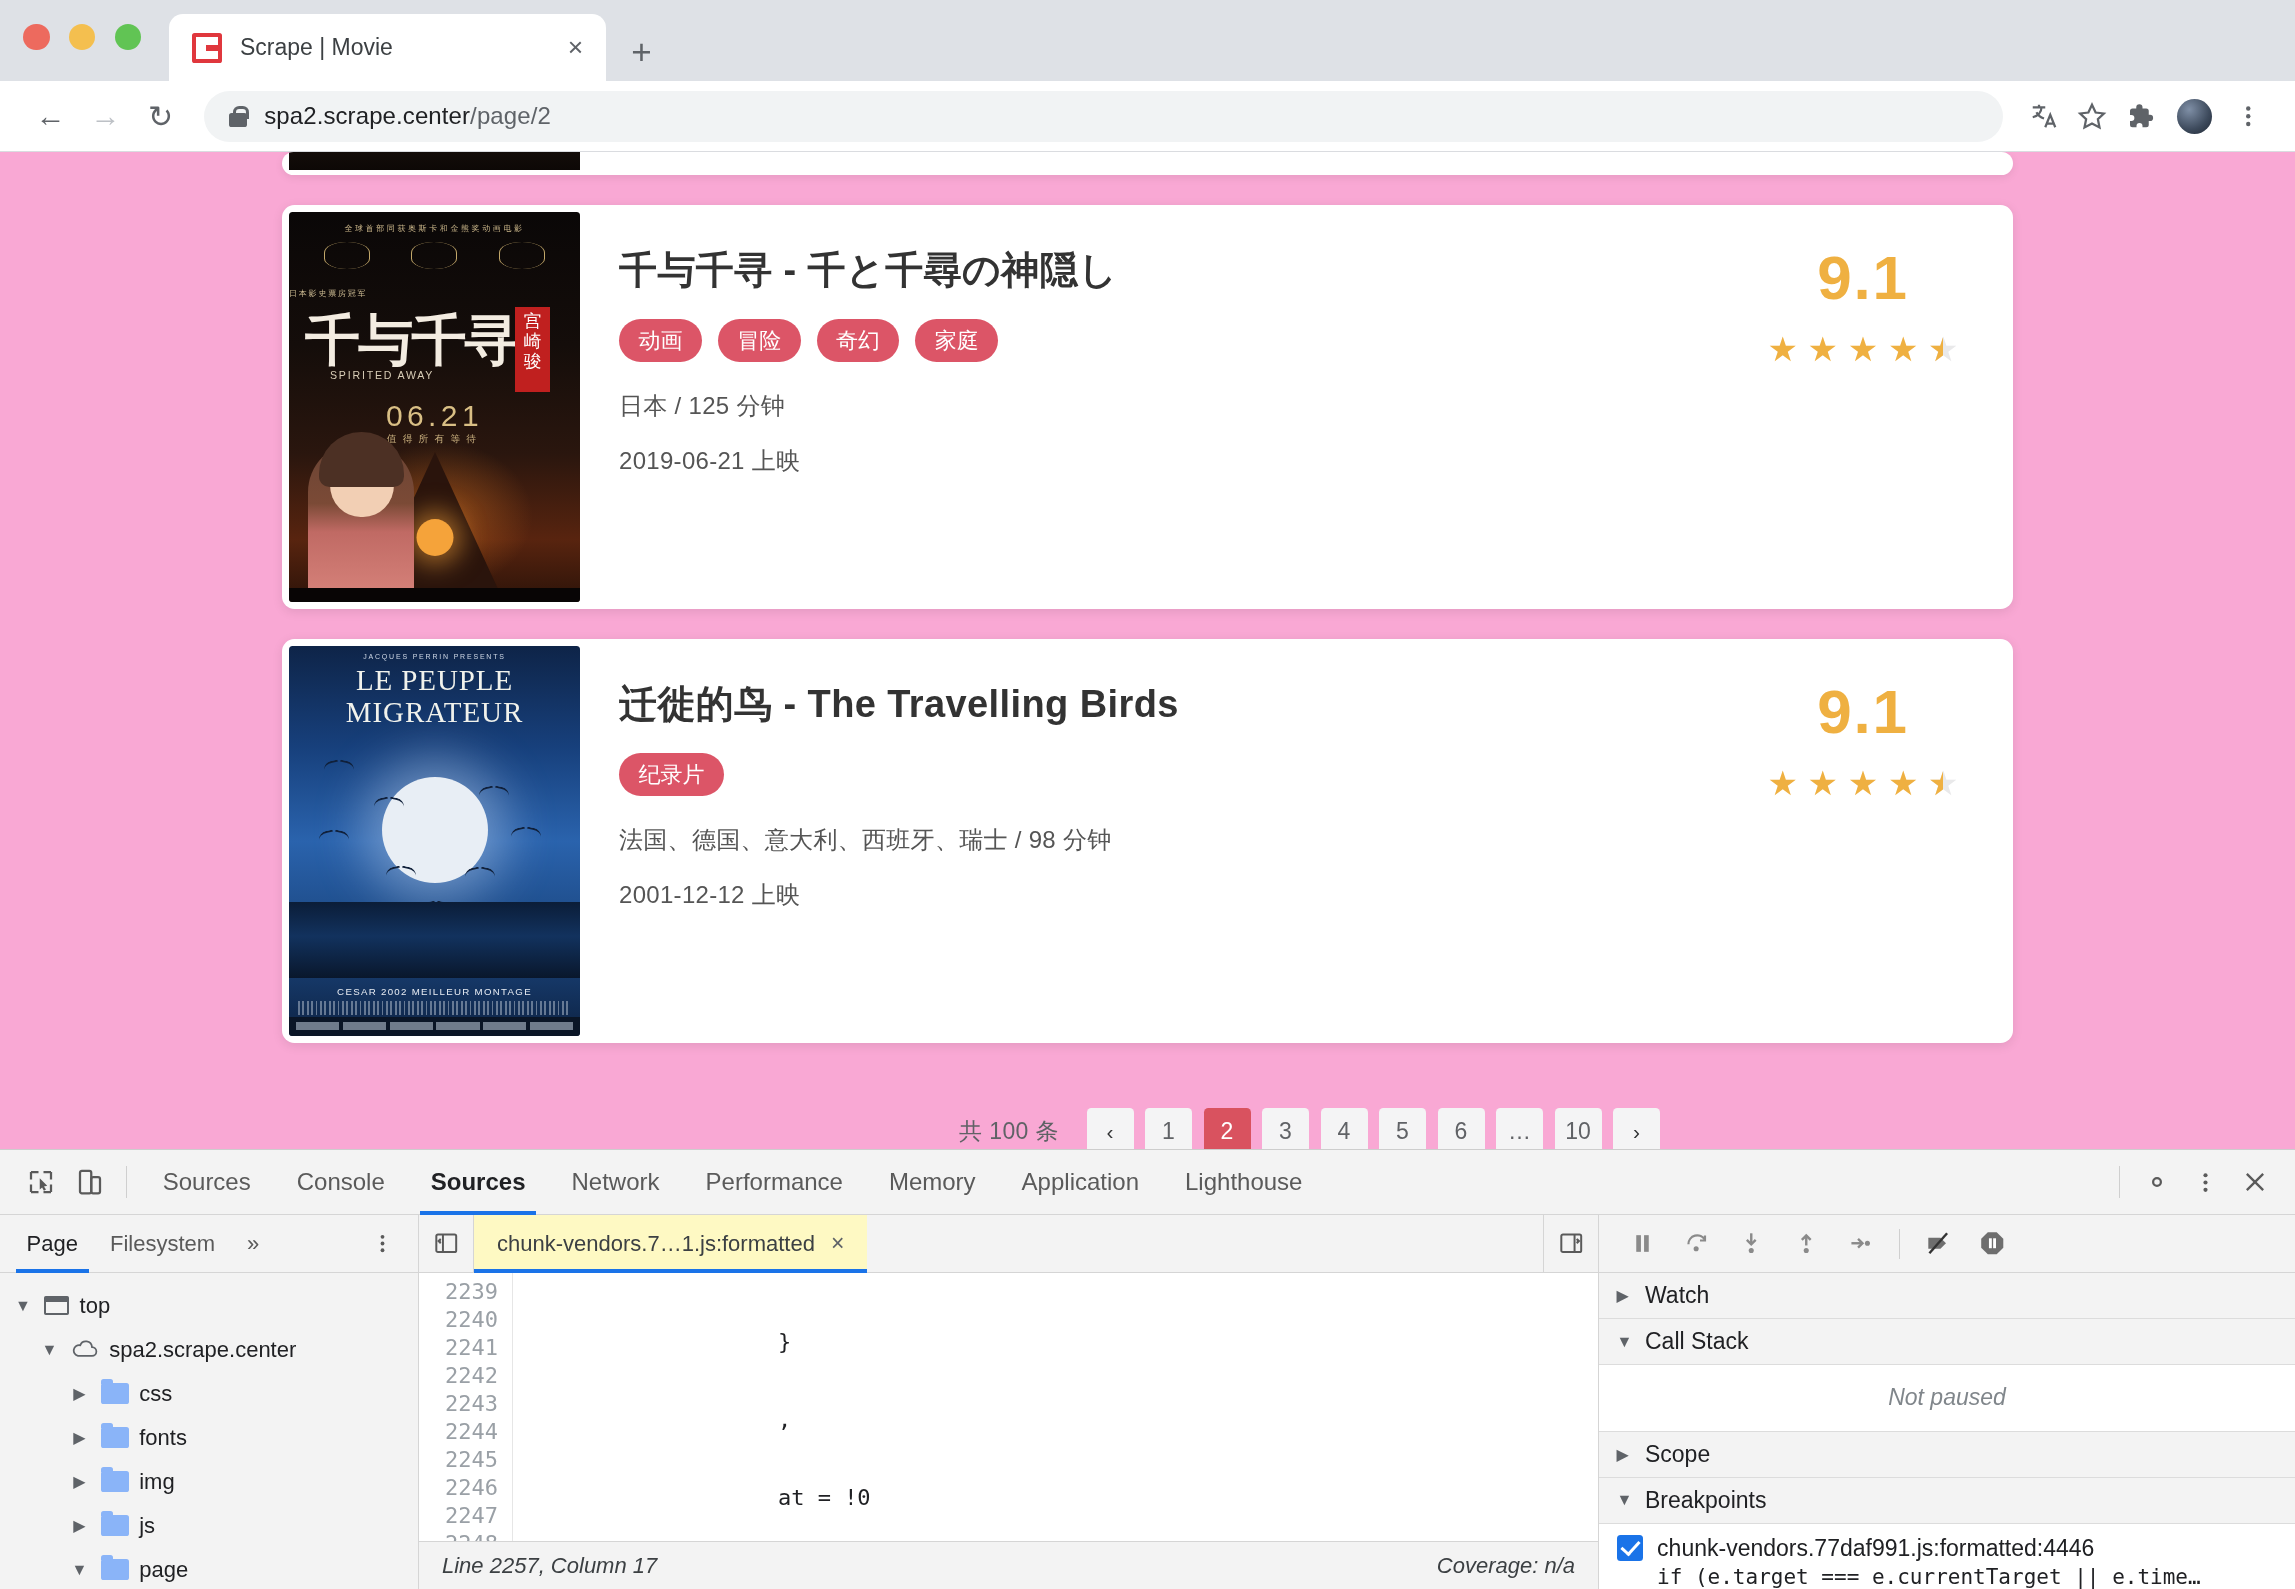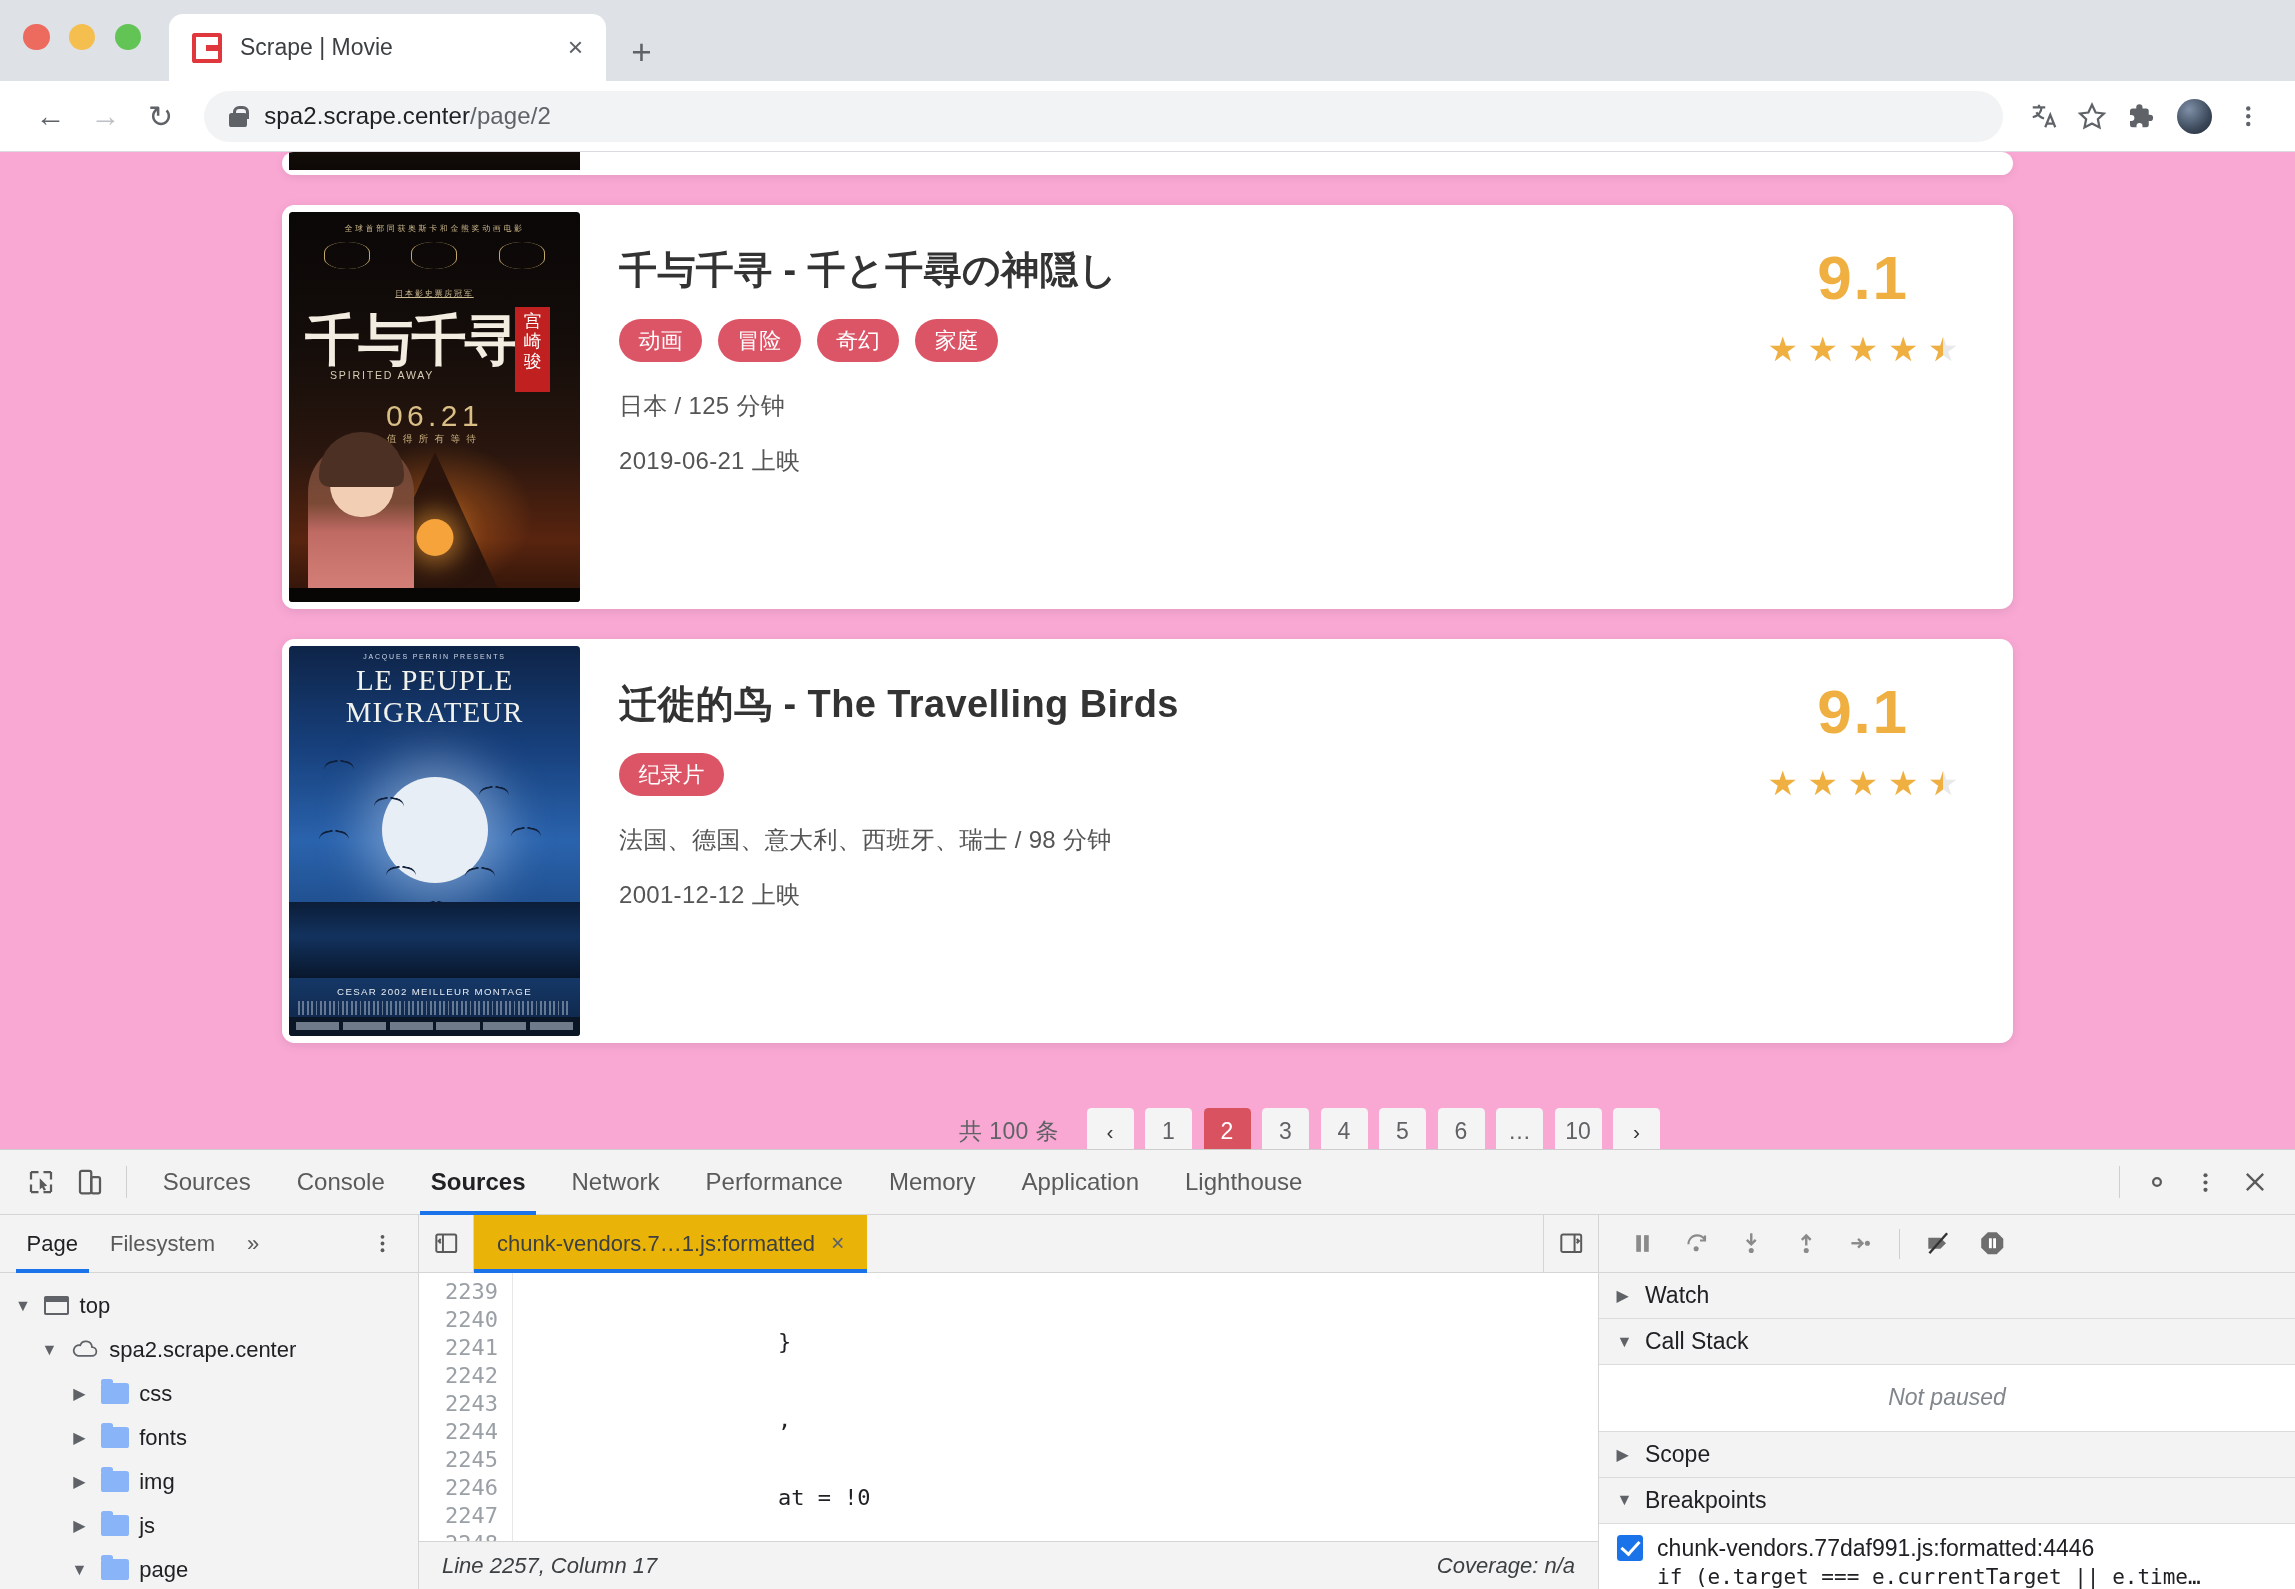--- a/index.html
+++ b/index.html
@@ -107,22 +107,22 @@
     background:
       radial-gradient(ellipse 132px 106px at 52% 78%, rgba(255,140,40,.40), rgba(0,0,0,0) 70%),
       linear-gradient(180deg,#0a0707 0%, #140d0a 34%, #2a160e 62%, #58240f 84%, #2c1309 100%);
   }
   .sa-toprow { position: absolute; top: 10.6px; left: 0; right: 0; text-align: center;
     font-size: 8px; color: #c8b488; letter-spacing: 2.6px; }
   .sa-laurels { position: absolute; top: 30px; left: 0; right: 0; display: flex;
     justify-content: space-around; padding: 0 14px; }
   .sa-laurel { width: 46px; height: 26.5px; border-left: 1.8px solid #c3a86a;
     border-right: 1.8px solid #c3a86a; border-radius: 50%/40%; }
-  .sa-sub { position: absolute; top: 76px; left: 0; right: 0; text-align: center;
-    font-size: 8px; color: #cdbb92; letter-spacing: 1.8px; text-decoration: underline; }
+  .sa-sub { position: absolute; top: 76px; left: 0; right: 0; 
+    font-size: 8px; color: #cdbb92; letter-spacing: 1.8px; }
   .sa-title { position: absolute; top: 92px; left: 16px; font-size: 55px;
     color: #f3ece1; font-weight: bold; letter-spacing: -1.8px;
     font-family: "DejaVu Sans", sans-serif; }
   .sa-stamp { position: absolute; top: 95px; right: 30px; width: 35px; height: 85px;
     background: #c0201f; color: #fff; font-size: 17.6px; text-align: center;
     line-height: 1.15; padding-top: 3.5px; }
   .sa-en { position: absolute; top: 157px; left: 41px; font-size: 10.6px;
     color: #d8cdb6; letter-spacing: 1.8px; text-align: center; line-height: 1.3; }
   .sa-date { position: absolute; top: 187px; left: 0; right: 0; text-align: center;
     font-size: 30px; color: #d9bf85; letter-spacing: 4.4px; }
@@ -256,21 +256,21 @@
   .ic-cloud { width: 28px; height: 19.4px; flex: 0 0 28px; position: relative; }
   .ic-cloud svg { display: block; }
   .ic-folder { width: 28px; height: 21px; flex: 0 0 28px; background: #8ab4f8; border-radius: 2.6px; position: relative; }
   .ic-folder::before { content: ""; position: absolute; top: -4.4px; left: 0; width: 12.4px; height: 5.3px; background: #8ab4f8; border-radius: 2.6px 2.6px 0 0; }
 
   
   .dt-editor { flex: 1; display: flex; flex-direction: column; background: #fff; min-width: 0; }
   .ed-tabs { height: 58px; flex: 0 0 58px; display: flex; align-items: stretch; background: #f3f3f3; border-bottom: 0.9px solid #d5d5d5; }
   .ed-arrowbtn { width: 55px; display: flex; align-items: center; justify-content: center; color: #5a5a5a; cursor: pointer; border-right: 0.9px solid #d5d5d5; }
   .ed-tab { padding: 0 23px; display: flex; align-items: center; font-size: 22px; color: #3c4043; cursor: pointer; position: relative; gap: 16px; white-space: nowrap; }
-  .ed-tab.active { background: #eab308; }
+  .ed-tab.active { background: #fef9c3; }
   .ed-tab.active::after { content: ""; position: absolute; left: 0; right: 0; bottom: -0.9px; height: 3.5px; background: #1a73e8; }
   .ed-x { font-size: 23px; color: #5f6368; }
   .ed-code { flex: 1; display: flex; overflow: hidden; font-family: "DejaVu Sans Mono", monospace; font-size: 22px; }
   .gutter { width: 94px; flex: 0 0 94px; text-align: right; padding: 5.3px 14px 0 0; color: #9aa0a6; background: #fff; border-right: 0.9px solid #e6e6e6; }
   .gutter div { height: 28px; line-height: 28px; }
   .code { flex: 1; padding: 5.3px 0 0 0; white-space: pre; overflow: hidden; color: #202124; }
   .code div { height: 28px; line-height: 28px; }
   .ed-status { height: 49px; flex: 0 0 49px; border-top: 0.9px solid #d5d5d5; background: #f3f3f3; display: flex; align-items: center; padding: 0 23px; font-size: 22px; color: #3c4043; font-style: italic; }
   .ed-status .right { margin-left: auto; }
 

